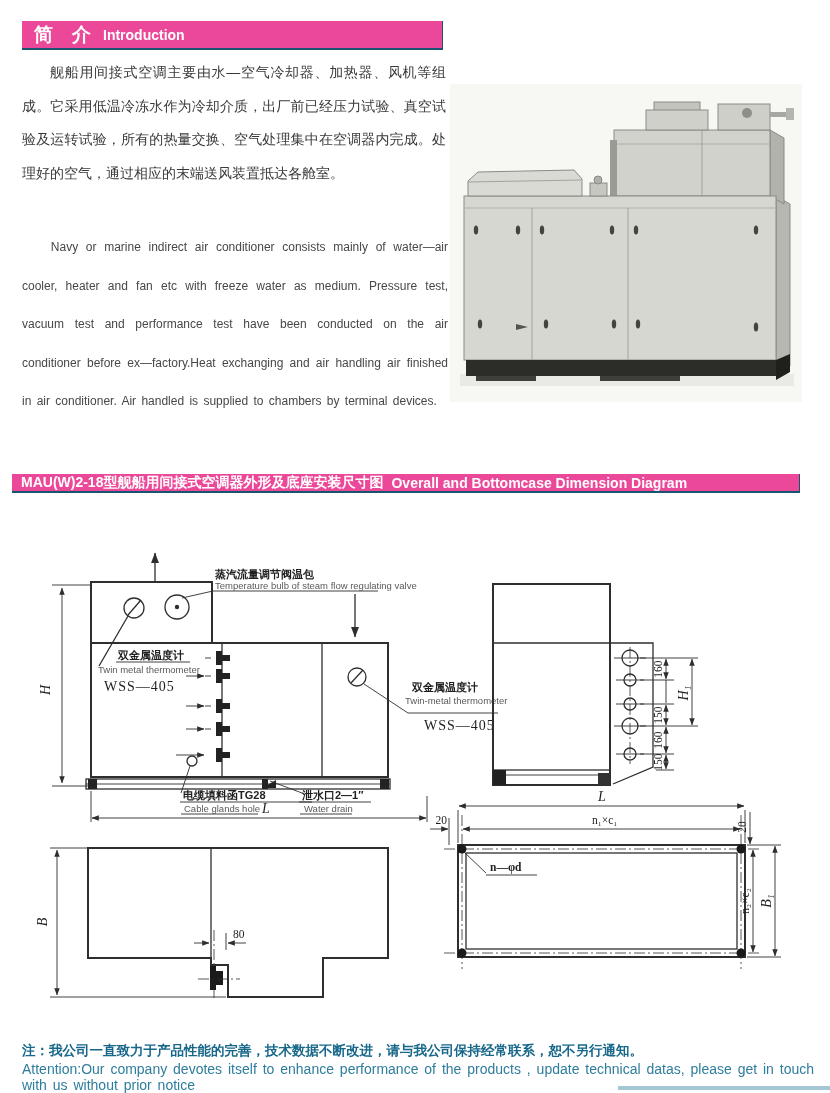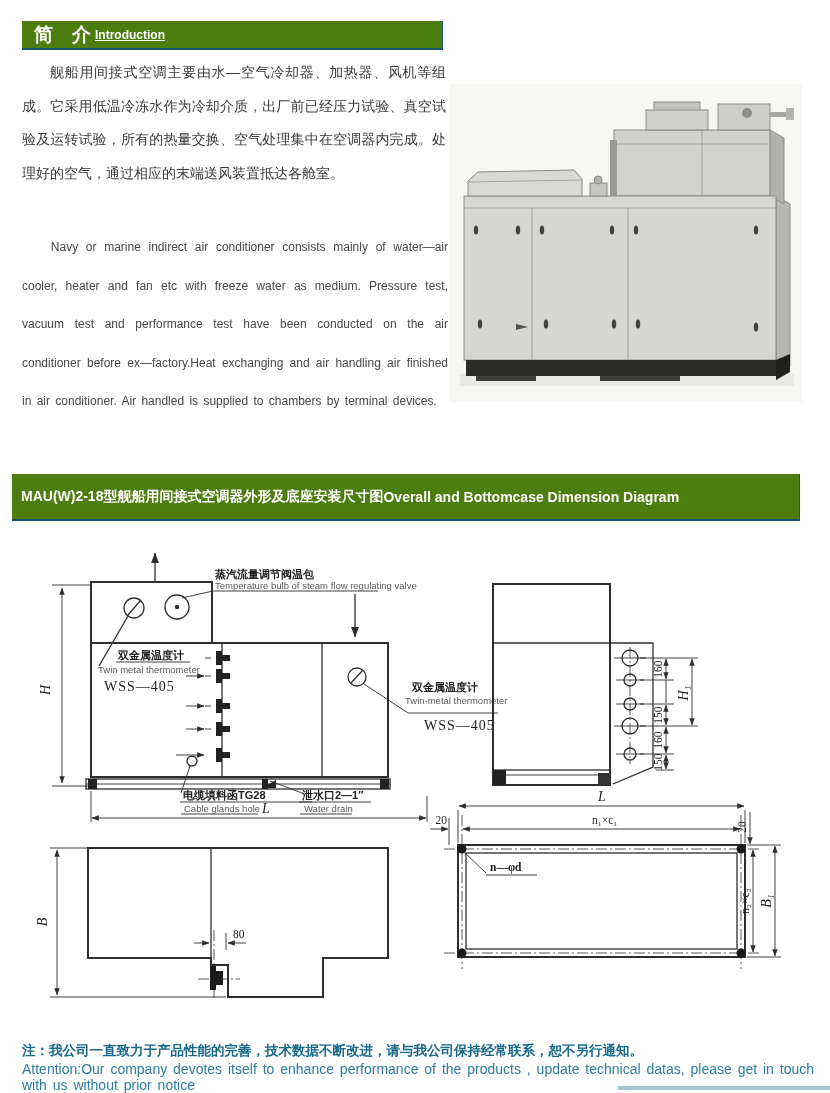--- a/index.html
+++ b/index.html
@@ -1,23 +1,23 @@
 <!DOCTYPE html>
 <html><head>
 <meta charset="utf-8">
 <style>
   html,body{margin:0;padding:0;background:#ffffff;}
   .page{position:relative;width:830px;height:1093px;background:#ffffff;overflow:hidden;
         font-family:"Liberation Sans",sans-serif;}
-  .hdr{position:absolute;background:#4d7c0f;color:#ffffff;display:flex;align-items:center;
+  .hdr{position:absolute;background:#ec4899;color:#ffffff;display:flex;align-items:center;
        border-bottom:2px solid #16546f;border-right:1px solid #16546f;box-sizing:border-box;}
   .hdr1{left:22px;top:21px;width:421px;height:29px;font-size:19px;font-weight:bold;padding-left:12px;}
-  .hdr1 .en{margin-left:4px;font-size:12px;text-decoration:underline;}
-  .hdr2{left:12px;top:474px;width:788px;height:47px;font-size:14px;font-weight:bold;padding-left:9px;}
-  .hdr2 .en{margin-left:0;}
+  .hdr1 .en{margin-left:12px;font-size:14px;}
+  .hdr2{left:12px;top:474px;width:788px;height:19px;font-size:14px;font-weight:bold;padding-left:9px;}
+  .hdr2 .en{margin-left:8px;}
   .para-zh{position:absolute;left:22px;top:56px;width:424px;font-size:14px;line-height:33.5px;
            color:#3a3a3a;text-align:justify;text-indent:2em;}
   .para-en{position:absolute;left:22px;top:228px;width:426px;font-size:12px;line-height:38.5px;
            color:#474747;text-align:justify;text-indent:2.4em;word-spacing:2px;}
   .photo{position:absolute;left:450px;top:84px;}
   .diagram{position:absolute;left:0;top:520px;}
   .foot-zh{position:absolute;left:22px;top:1042px;width:795px;font-size:13.5px;font-weight:bold;color:#17678a;}
   .foot-en{position:absolute;left:22px;top:1061px;width:800px;font-size:14px;color:#2f7d9d;word-spacing:2px;}
   .foot-rule{position:absolute;left:618px;top:1086px;width:212px;height:4px;background:#a5c6d5;}
   

